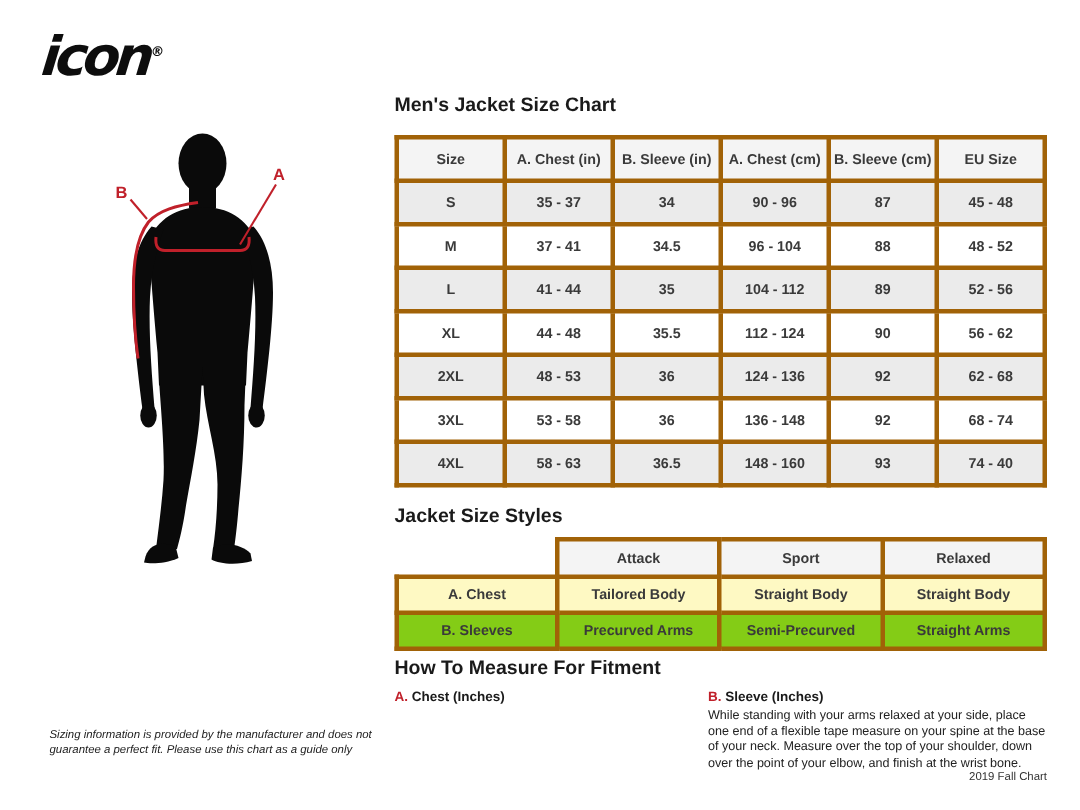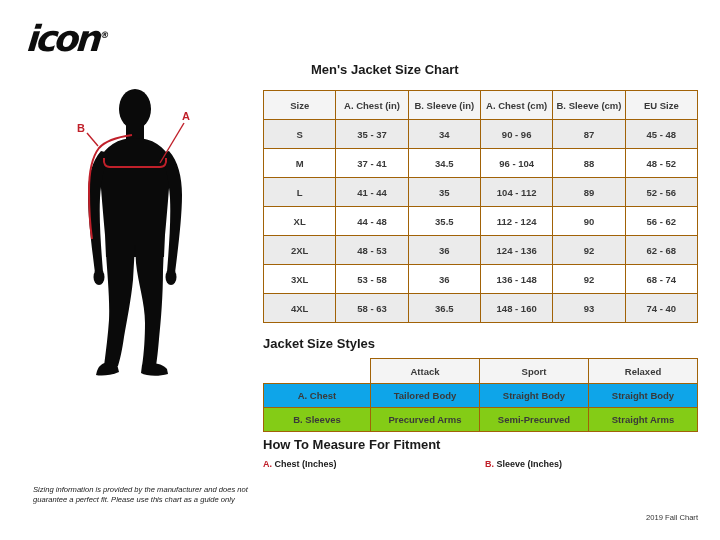--- a/index.html
+++ b/index.html
@@ -10,42 +10,42 @@
   .logo { position:absolute; left:28px; top:18px; font-family:"DejaVu Sans", sans-serif;
           font-style:italic; font-weight:bold; font-size:36px; letter-spacing:-3px;
           color:#0d0d0d; transform:skewX(-6deg); }
   .logo sup { font-size:9px; letter-spacing:0; vertical-align:super; }
 
   
   .figure { position:absolute; left:50px; top:85px; width:200px; height:295px; }
 
   
   .sec-title { position:absolute; font-size:13px; font-weight:bold; color:#1a1a1a; }
-  #size-title    { left:263px; top:62px;margin-left:48px; }
+  #size-title    { left:263px; top:62px; }
   #styles-title  { left:263px; top:336px; }
   #measure-title { left:263px; top:437px; }
 
   
   table { border-collapse:collapse; table-layout:fixed; width:435px; }
-  th, td { border:1px solid #a16207; text-align:center; vertical-align:middle;
+  th, td { border:3px solid #a16207; text-align:center; vertical-align:middle;
            font-size:9.5px; color:#3a3a3a; font-weight:bold; }
   .size-table  { position:absolute; left:263px; top:90px; }
   .size-table th { height:29px; background:#f4f4f4; }
   .size-table td { height:29px; background:#ffffff; }
   .size-table tr.shaded td { background:#ebebeb; }
 
   .styles-table { position:absolute; left:263px; top:358px; }
   .styles-table col.label-col { width:107px; }
   .styles-table th { height:25px; background:#f4f4f4; }
   .styles-table td { height:24px; background:#84cc16; }
   .styles-table thead th:first-child { border:none; background:#ffffff; }
-  .styles-table tr.shaded td { background:#0ea5e9; }
-
-  
-  .measure-cols { position:absolute; left:263px; top:459px; width:437px; display:flex; gap:26px; }
+  .styles-table tr.shaded td { background:#fef9c3; }
+
+  
+  .measure-cols { position:absolute; left:263px; top:459px; width:437px; display:flex; gap:13px; }
   .measure-col { flex:0 0 auto; }
   .measure-col.chest { width:196px; }
   .measure-col.sleeve { width:228px; }
   .measure-head { font-size:9px; font-weight:bold; color:#1a1a1a; margin-bottom:2px; }
   .measure-head .red { color:#c0202a; }
   .measure-text { font-size:8.4px; line-height:10.6px; color:#222; }
 
   
   .disclaimer { position:absolute; left:33px; top:485px; width:228px;
                 font-size:7.6px; line-height:9.6px; color:#222;font-style:italic; }
@@ -189,19 +189,20 @@
       </tbody>
   </table>
 
   <div class="sec-title" id="measure-title">How To Measure For Fitment</div>
   <div class="measure-cols">
     <div class="measure-col chest">
       <div class="measure-head"><span class="red">A.</span><span> Chest (Inches)</span></div>
     </div>
     <div class="measure-col sleeve">
       <div class="measure-head"><span class="red">B.</span><span> Sleeve (Inches)</span></div>
+      <div class="measure-text">While standing with your arms relaxed at your side, place one end of a flexible tape measure on your spine at the base of your neck. Measure over the top of your shoulder, down over the point of your elbow, and finish at the wrist bone.</div>
     </div>
   </div>
 
   <div class="disclaimer">Sizing information is provided by the manufacturer and does not guarantee a perfect fit. Please use this chart as a guide only</div>
   <div class="chart-version">2019 Fall Chart</div>
 
 </div>
 
 </body></html>

